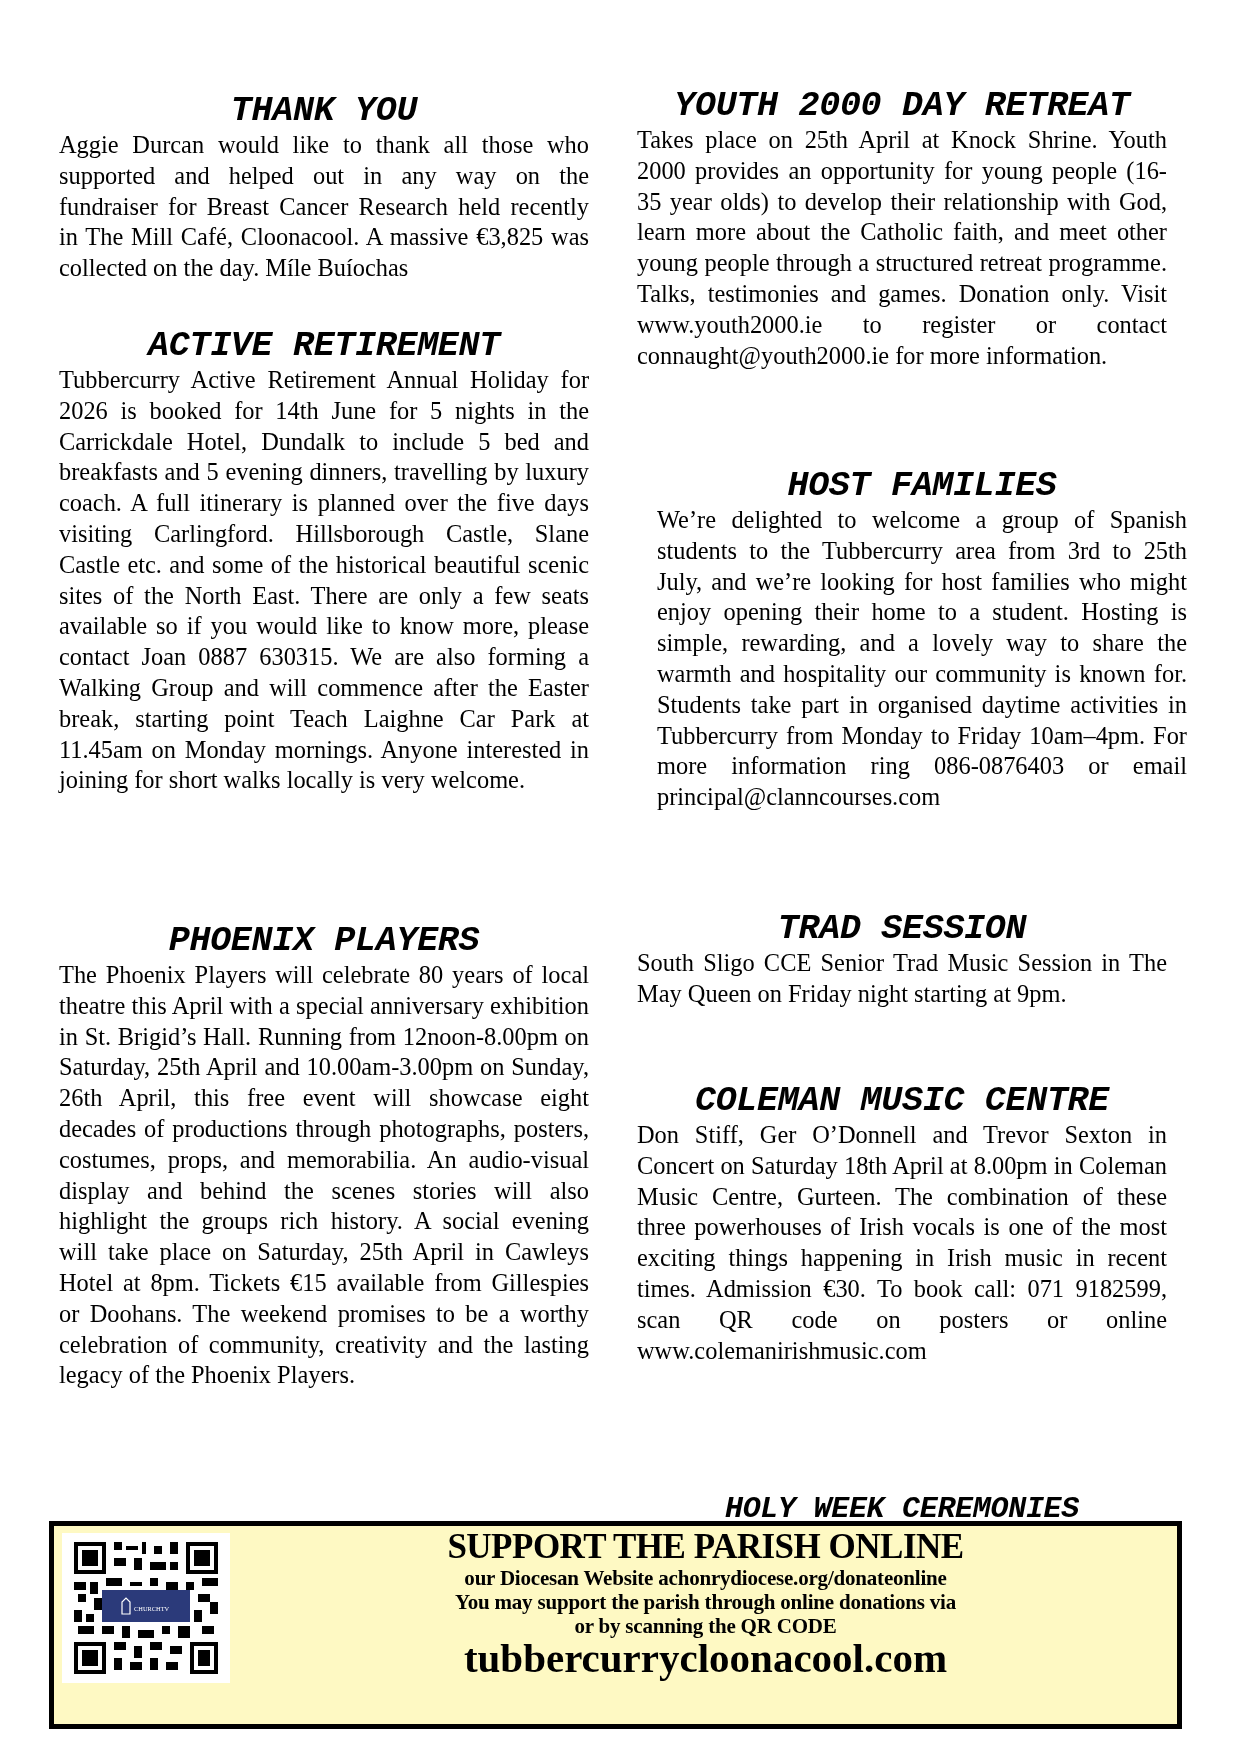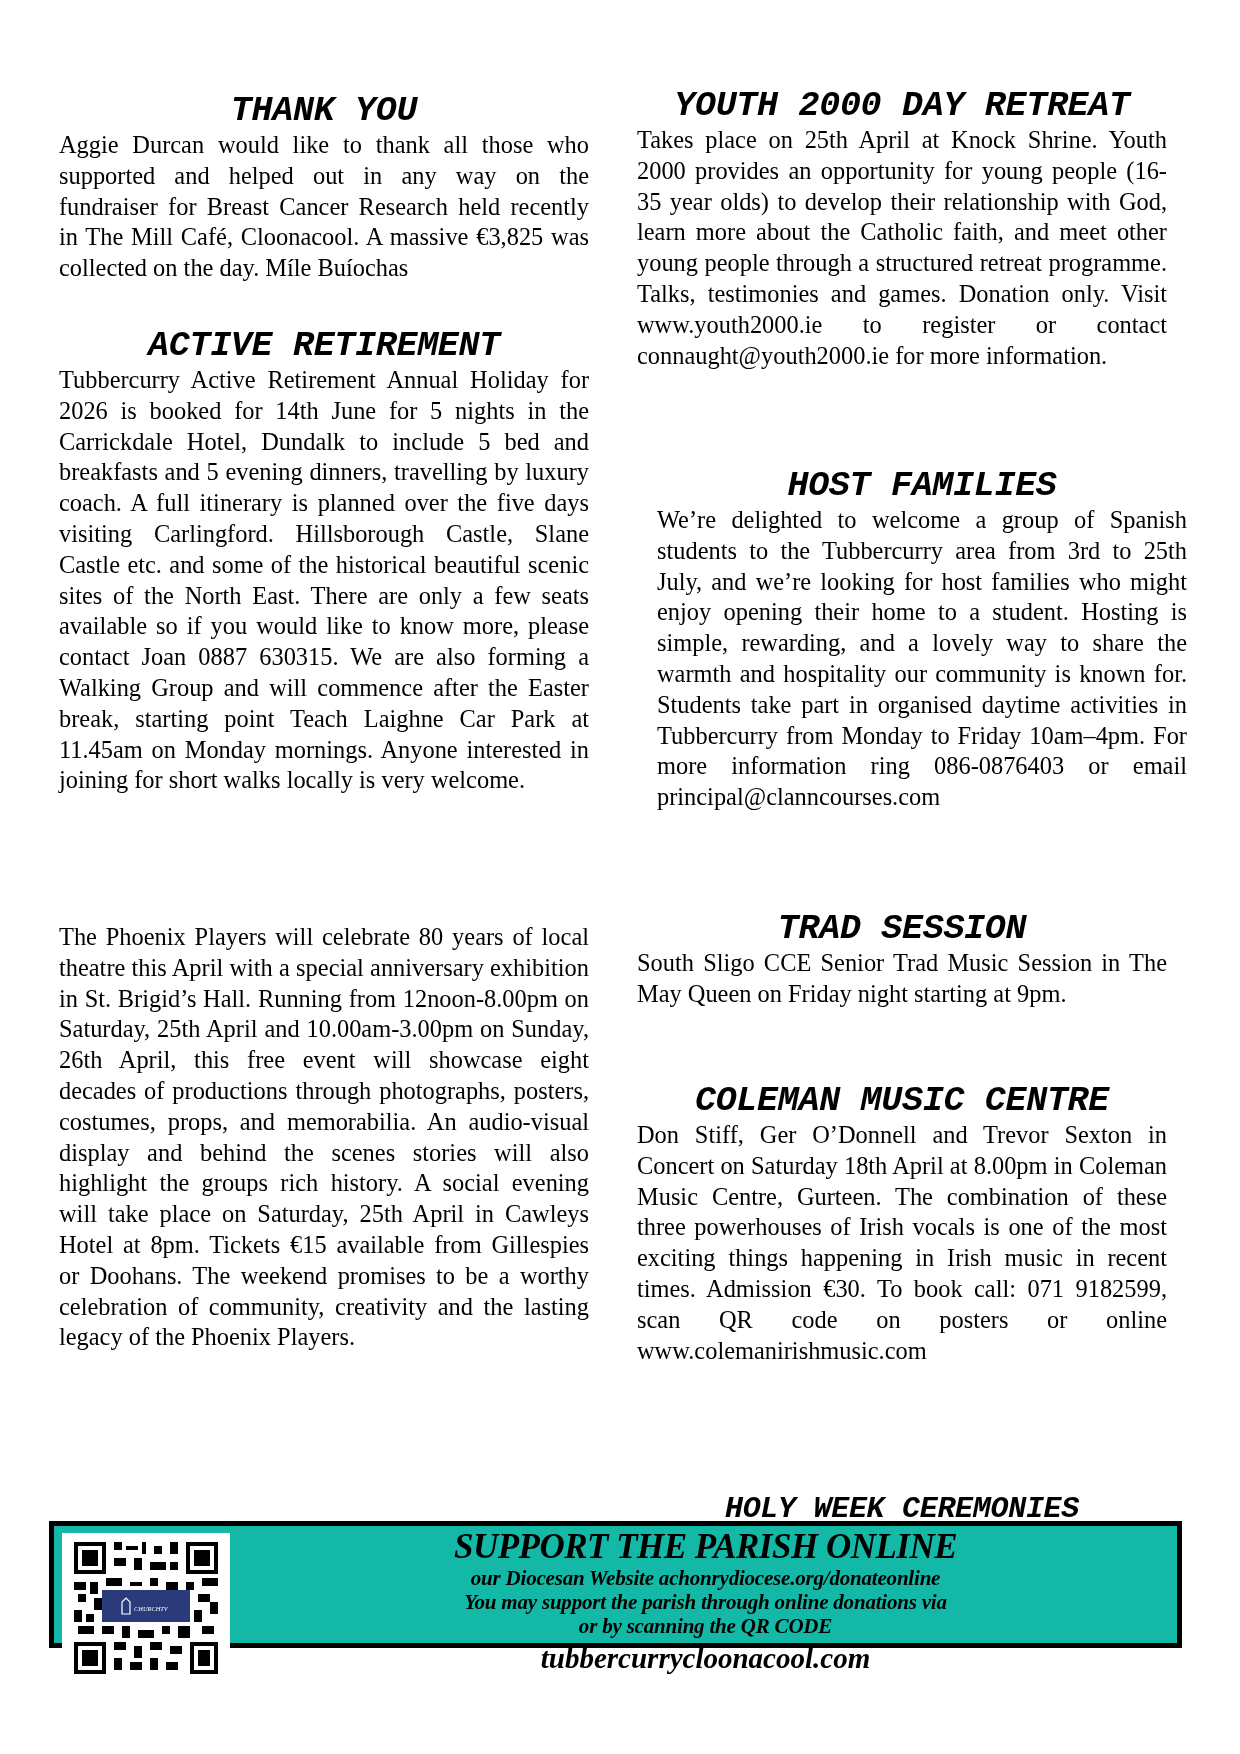--- a/index.html
+++ b/index.html
@@ -35,25 +35,24 @@
       line-height: 30.8px;
       text-align: justify;
       margin: 0;
       hyphens: none;
     }
     .banner {
       position: absolute;
       left: 49px;
       top: 1521px;
       width: 1133px;
-      height: 127px;
+      height: 208px;
       border: 5px solid #000;
-      background: #14b8a6;
+      background: #fef9c3;
       box-sizing: border-box;
-      font-style: italic;
     }
     .qr-box {
       position: absolute;
       left: 8px;
       top: 7px;
       width: 168px;
       height: 150px;
       background: #fff;
     }
     .qr-svg { position: absolute; left: 12px; top: 9px; }
@@ -61,37 +60,38 @@
       position: absolute;
       left: 190px;
       right: 10px;
       top: 2px;
       text-align: center;
       font-family: "Liberation Serif", "DejaVu Serif", serif;
       font-weight: bold;
     }
     .banner-title { font-size: 35px; line-height: 38px; letter-spacing: -0.5px; }
     .banner-line { font-size: 21px; line-height: 24px; letter-spacing: -0.2px; }
-    .banner-url { font-size: 29px; line-height: 40px; }
+    .banner-url { font-size: 41px; line-height: 40px; }
   </style>
 </head>
 <body>
 
 <div class="col col-left">
   <div class="section" style="top:92px;">
     <h2 class="heading">THANK YOU</h2>
     <p class="body">Aggie Durcan would like to thank all those who supported and helped out in any way on the fundraiser for Breast Cancer Research held recently in The Mill Café, Cloonacool. A massive €3,825 was collected on the day. Míle Buíochas</p>
   </div>
 
   <div class="section" style="top:327px;">
     <h2 class="heading">ACTIVE RETIREMENT</h2>
     <p class="body">Tubbercurry Active Retirement Annual Holiday for 2026 is booked for 14th June for 5 nights in the Carrickdale Hotel, Dundalk to include 5 bed and breakfasts and 5 evening dinners, travelling by luxury coach.  A full itinerary is planned over the five days visiting Carlingford. Hillsborough Castle, Slane Castle etc. and some of the historical beautiful scenic sites of the North East. There are only a few seats available so if you would like to know more, please contact Joan 0887 630315.  We are also forming a Walking Group and will commence after the Easter break, starting point Teach Laighne Car Park at 11.45am on Monday mornings. Anyone interested in joining for short walks locally is very welcome.</p>
   </div>
 
   <div class="section" style="top:922px;">
+    <h2 class="heading">PHOENIX PLAYERS</h2>
     <p class="body">The Phoenix Players will celebrate 80 years of local theatre this April with a special anniversary exhibition in St. Brigid’s Hall. Running from 12noon-8.00pm on Saturday, 25th April and 10.00am-3.00pm on Sunday, 26th April, this free event will showcase eight decades of productions through photographs, posters, costumes, props, and memorabilia.  An audio-visual display and behind the scenes stories will also highlight the groups rich history.  A social evening will take place on Saturday, 25th April in Cawleys Hotel at 8pm.  Tickets €15 available from Gillespies or Doohans.  The weekend promises to be a worthy celebration of community, creativity and the lasting legacy of the Phoenix Players.</p>
   </div>
 </div>
 
 <div class="col col-right">
   <div class="section" style="top:87px;">
     <h2 class="heading">YOUTH 2000 DAY RETREAT</h2>
     <p class="body">Takes place on 25th April at Knock Shrine. Youth 2000 provides an opportunity for young people (16-35 year olds) to develop their relationship with God, learn more about the Catholic faith, and meet other young people through a structured retreat programme.  Talks, testimonies and games. Donation only.  Visit www.youth2000.ie to register or contact connaught@youth2000.ie for more information.</p>
   </div>
 

